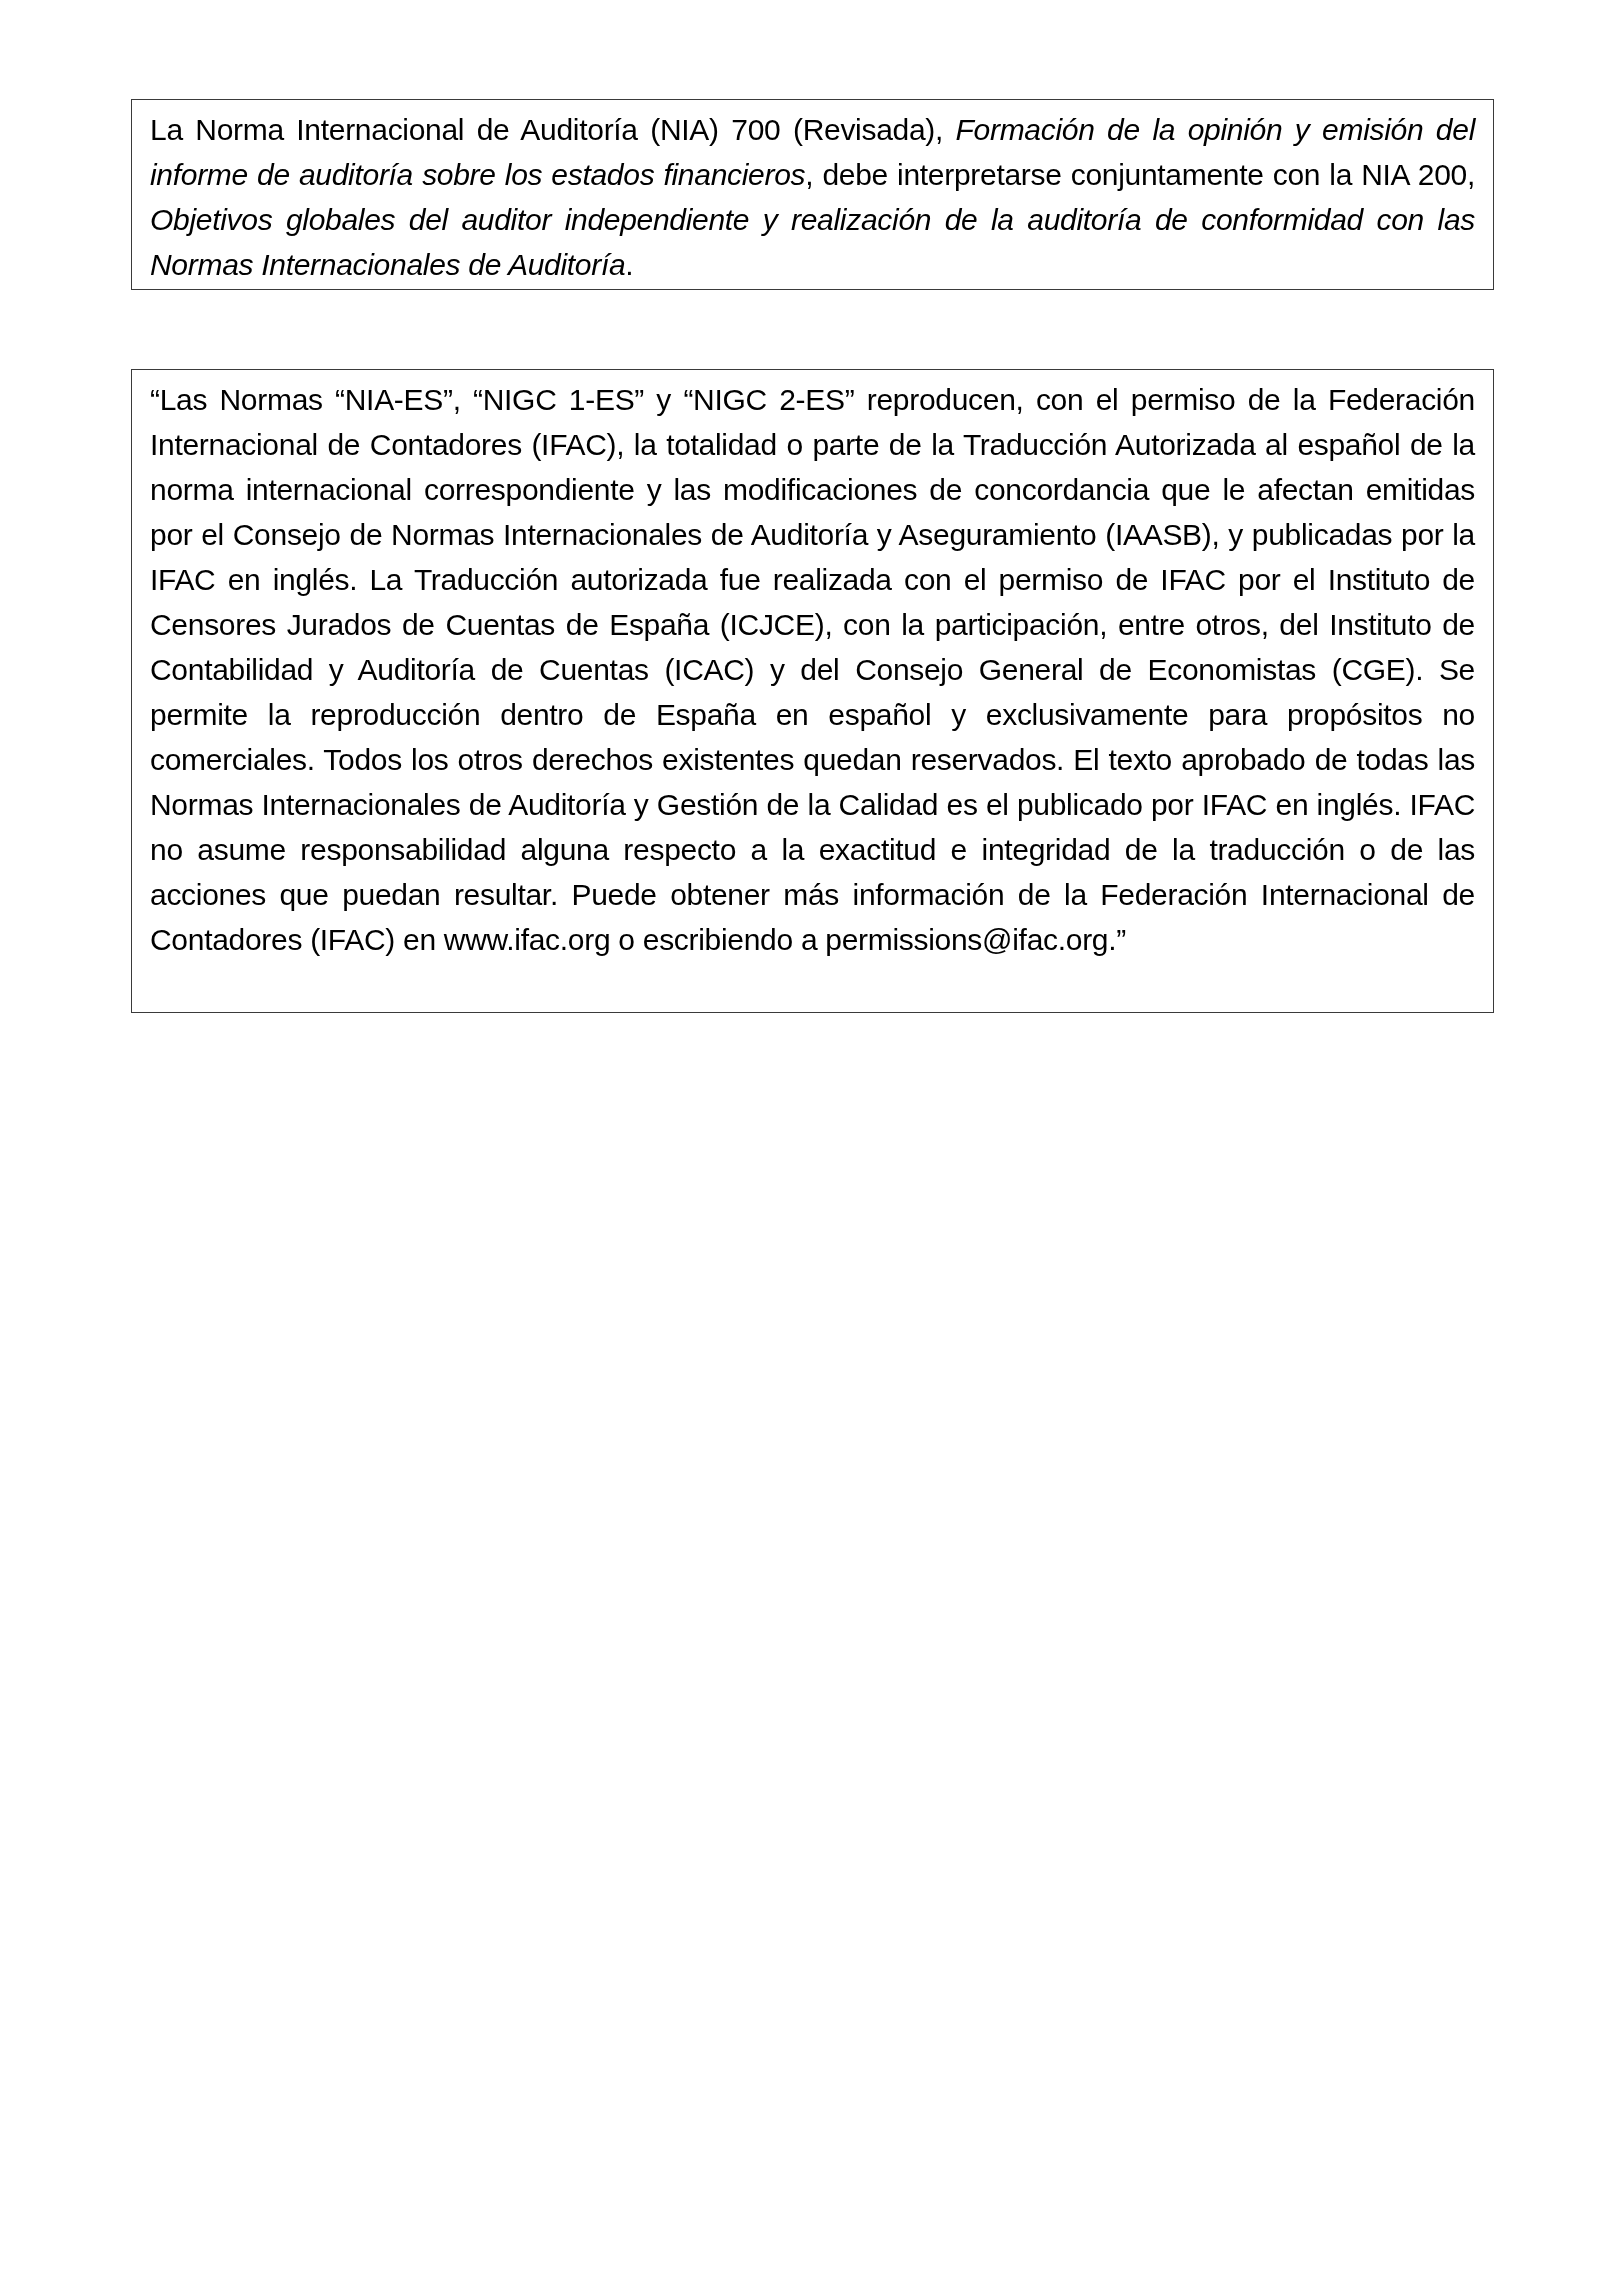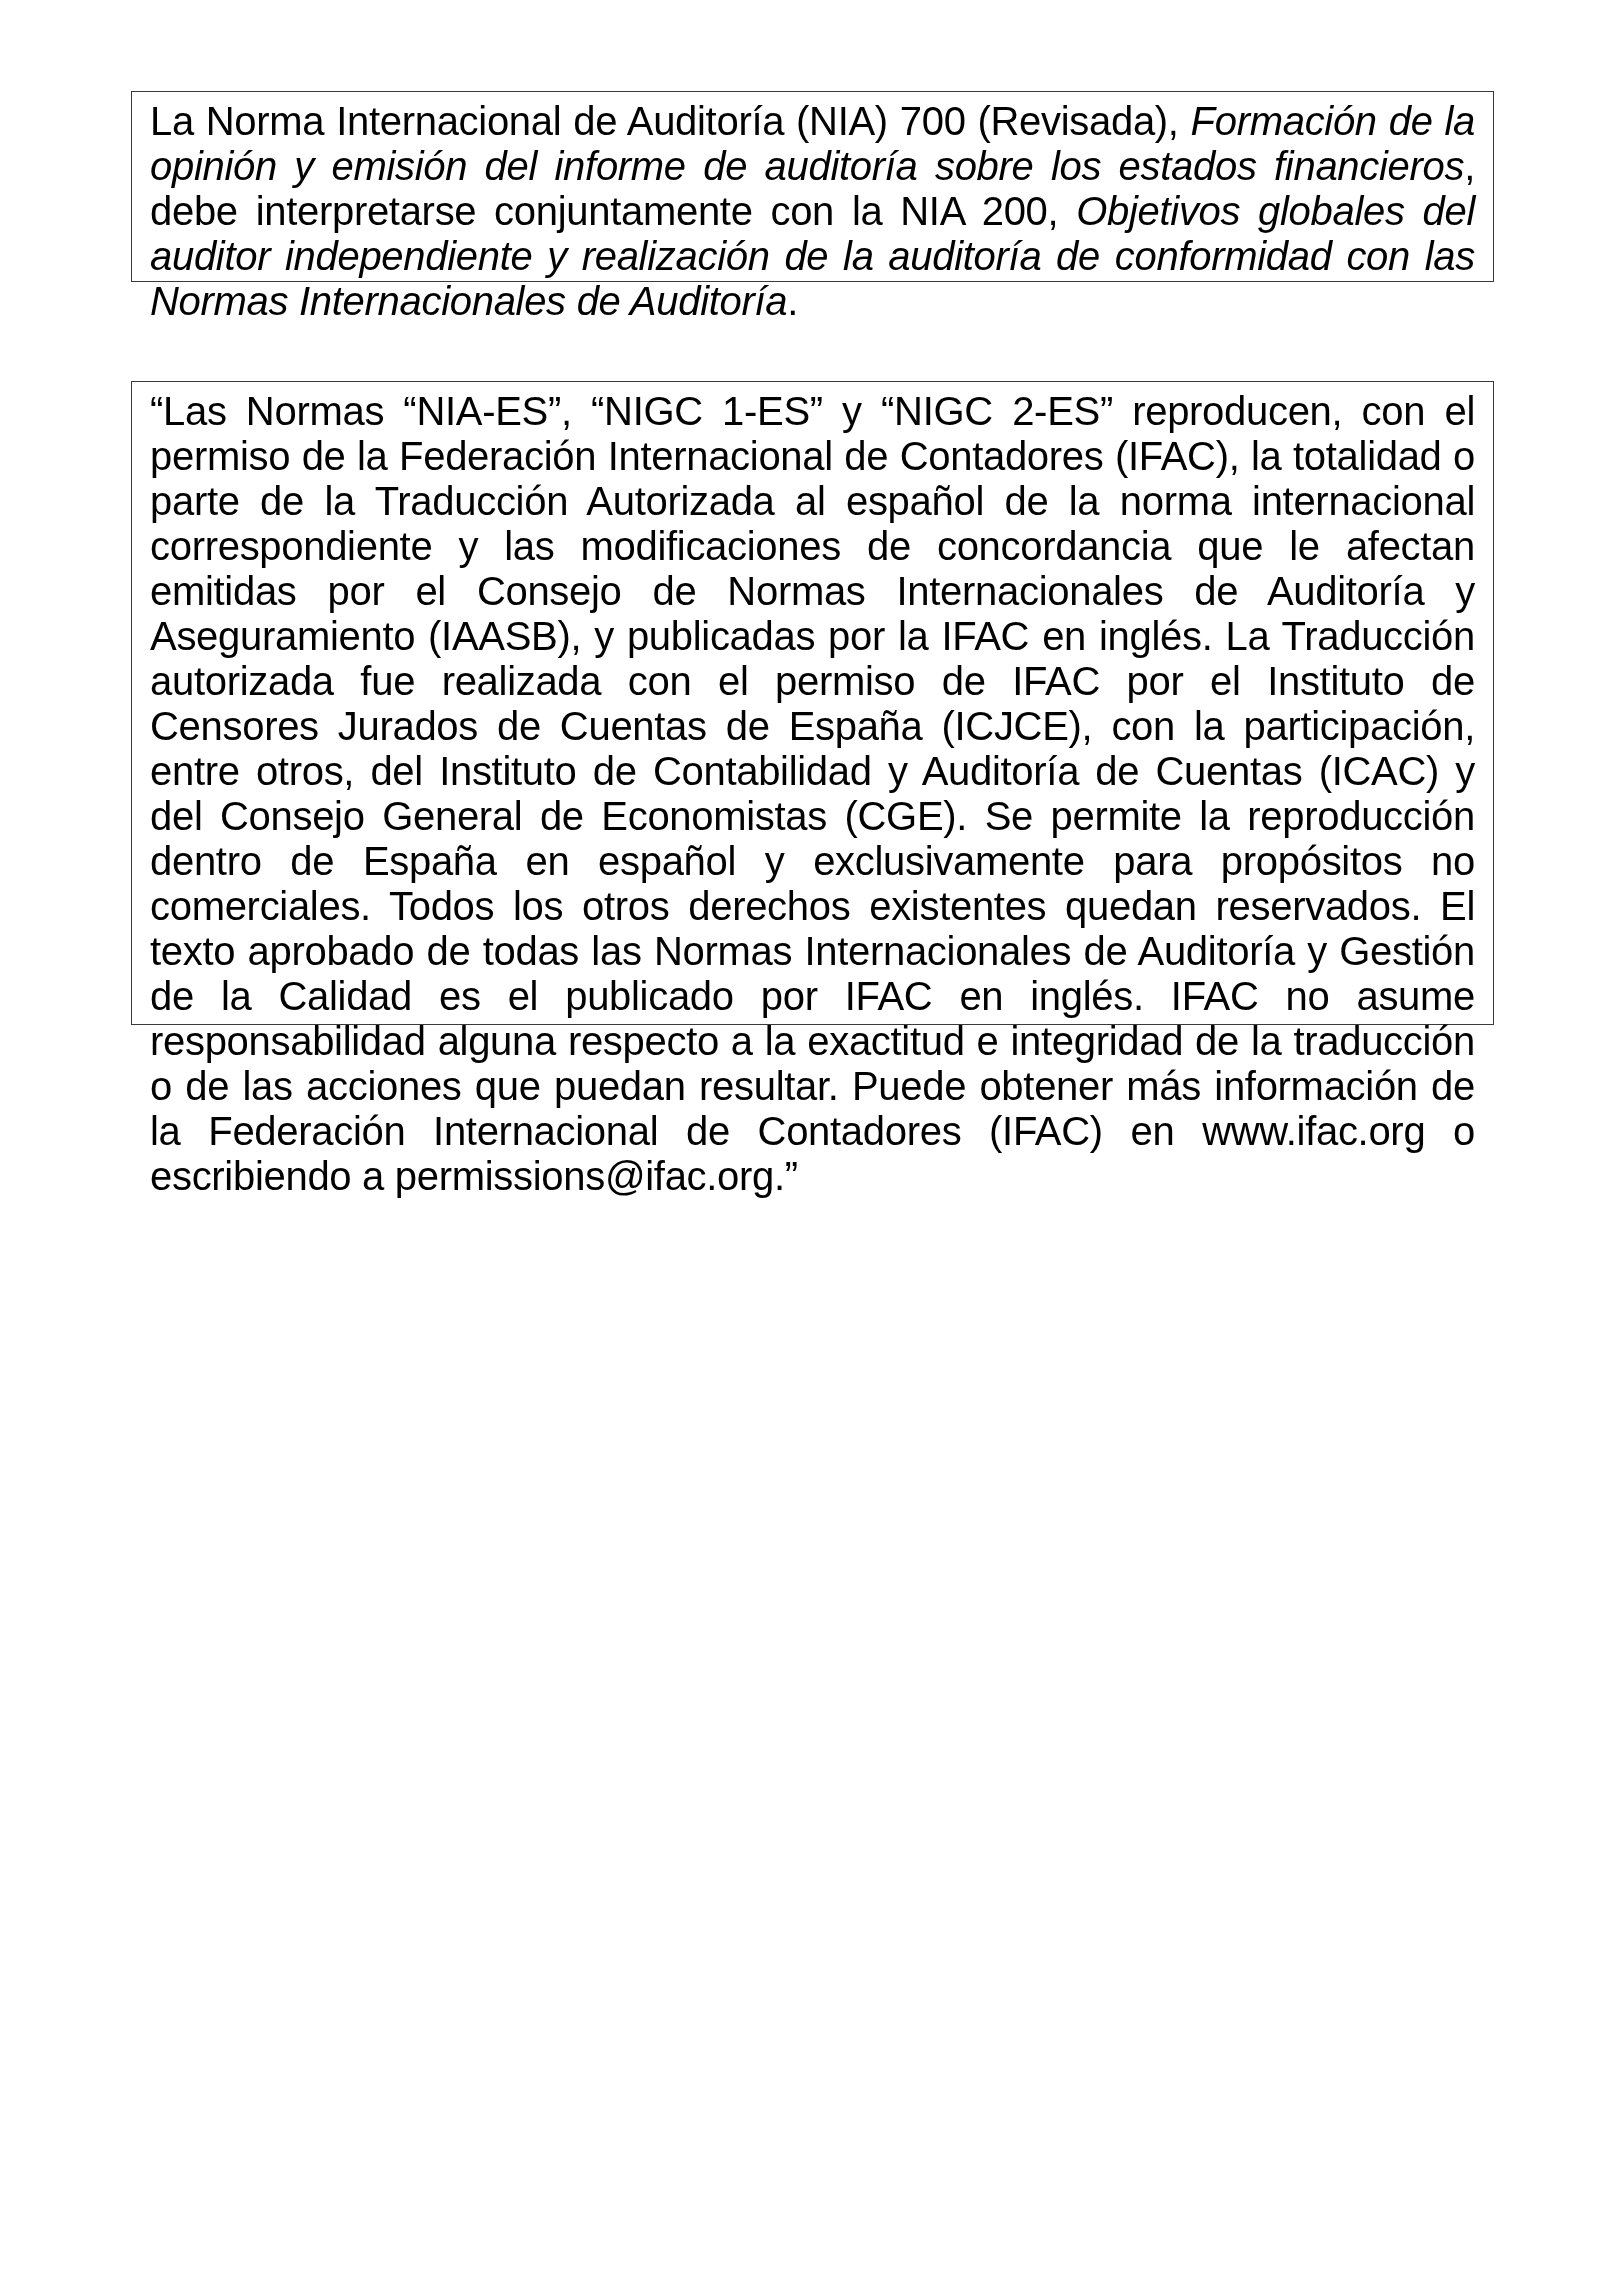--- a/index.html
+++ b/index.html
@@ -14,28 +14,29 @@
       font-family: "Liberation Sans", sans-serif;
       color: #000000;
     }
     .box {
       position: absolute;
       left: 131px;
       width: 1363px;
       box-sizing: border-box;
       border: 1.7px solid #3a3a3a;
       padding: 6.6px 18px 8.3px 18px;
-      font-size: 40px;
+      font-size: 30px;
       line-height: 45px;
       text-align: justify;
       text-align-last: left;
       letter-spacing: -0.3px;
+      margin-top: 8px;
     }
     #box-1 { top: 91px; height: 191px; }
-    #box-2 { top: 381px; height: 644px; }
+    #box-2 { top: 361px; height: 644px; }
     .box p { margin: 0; }
     .box em { font-style: italic; }
   </style>
 </head>
 <body>
 
 <div id="box-1" class="box">
   <p><span>La Norma Internacional de Auditoría (NIA) 700 (Revisada), </span><em>Formación de la opinión y emisión del informe de auditoría sobre los estados financieros</em><span>, debe interpretarse conjuntamente con la NIA 200, </span><em>Objetivos globales del auditor independiente y realización de la auditoría de conformidad con las Normas Internacionales de Auditoría</em><span>.</span></p>
 </div>
 

